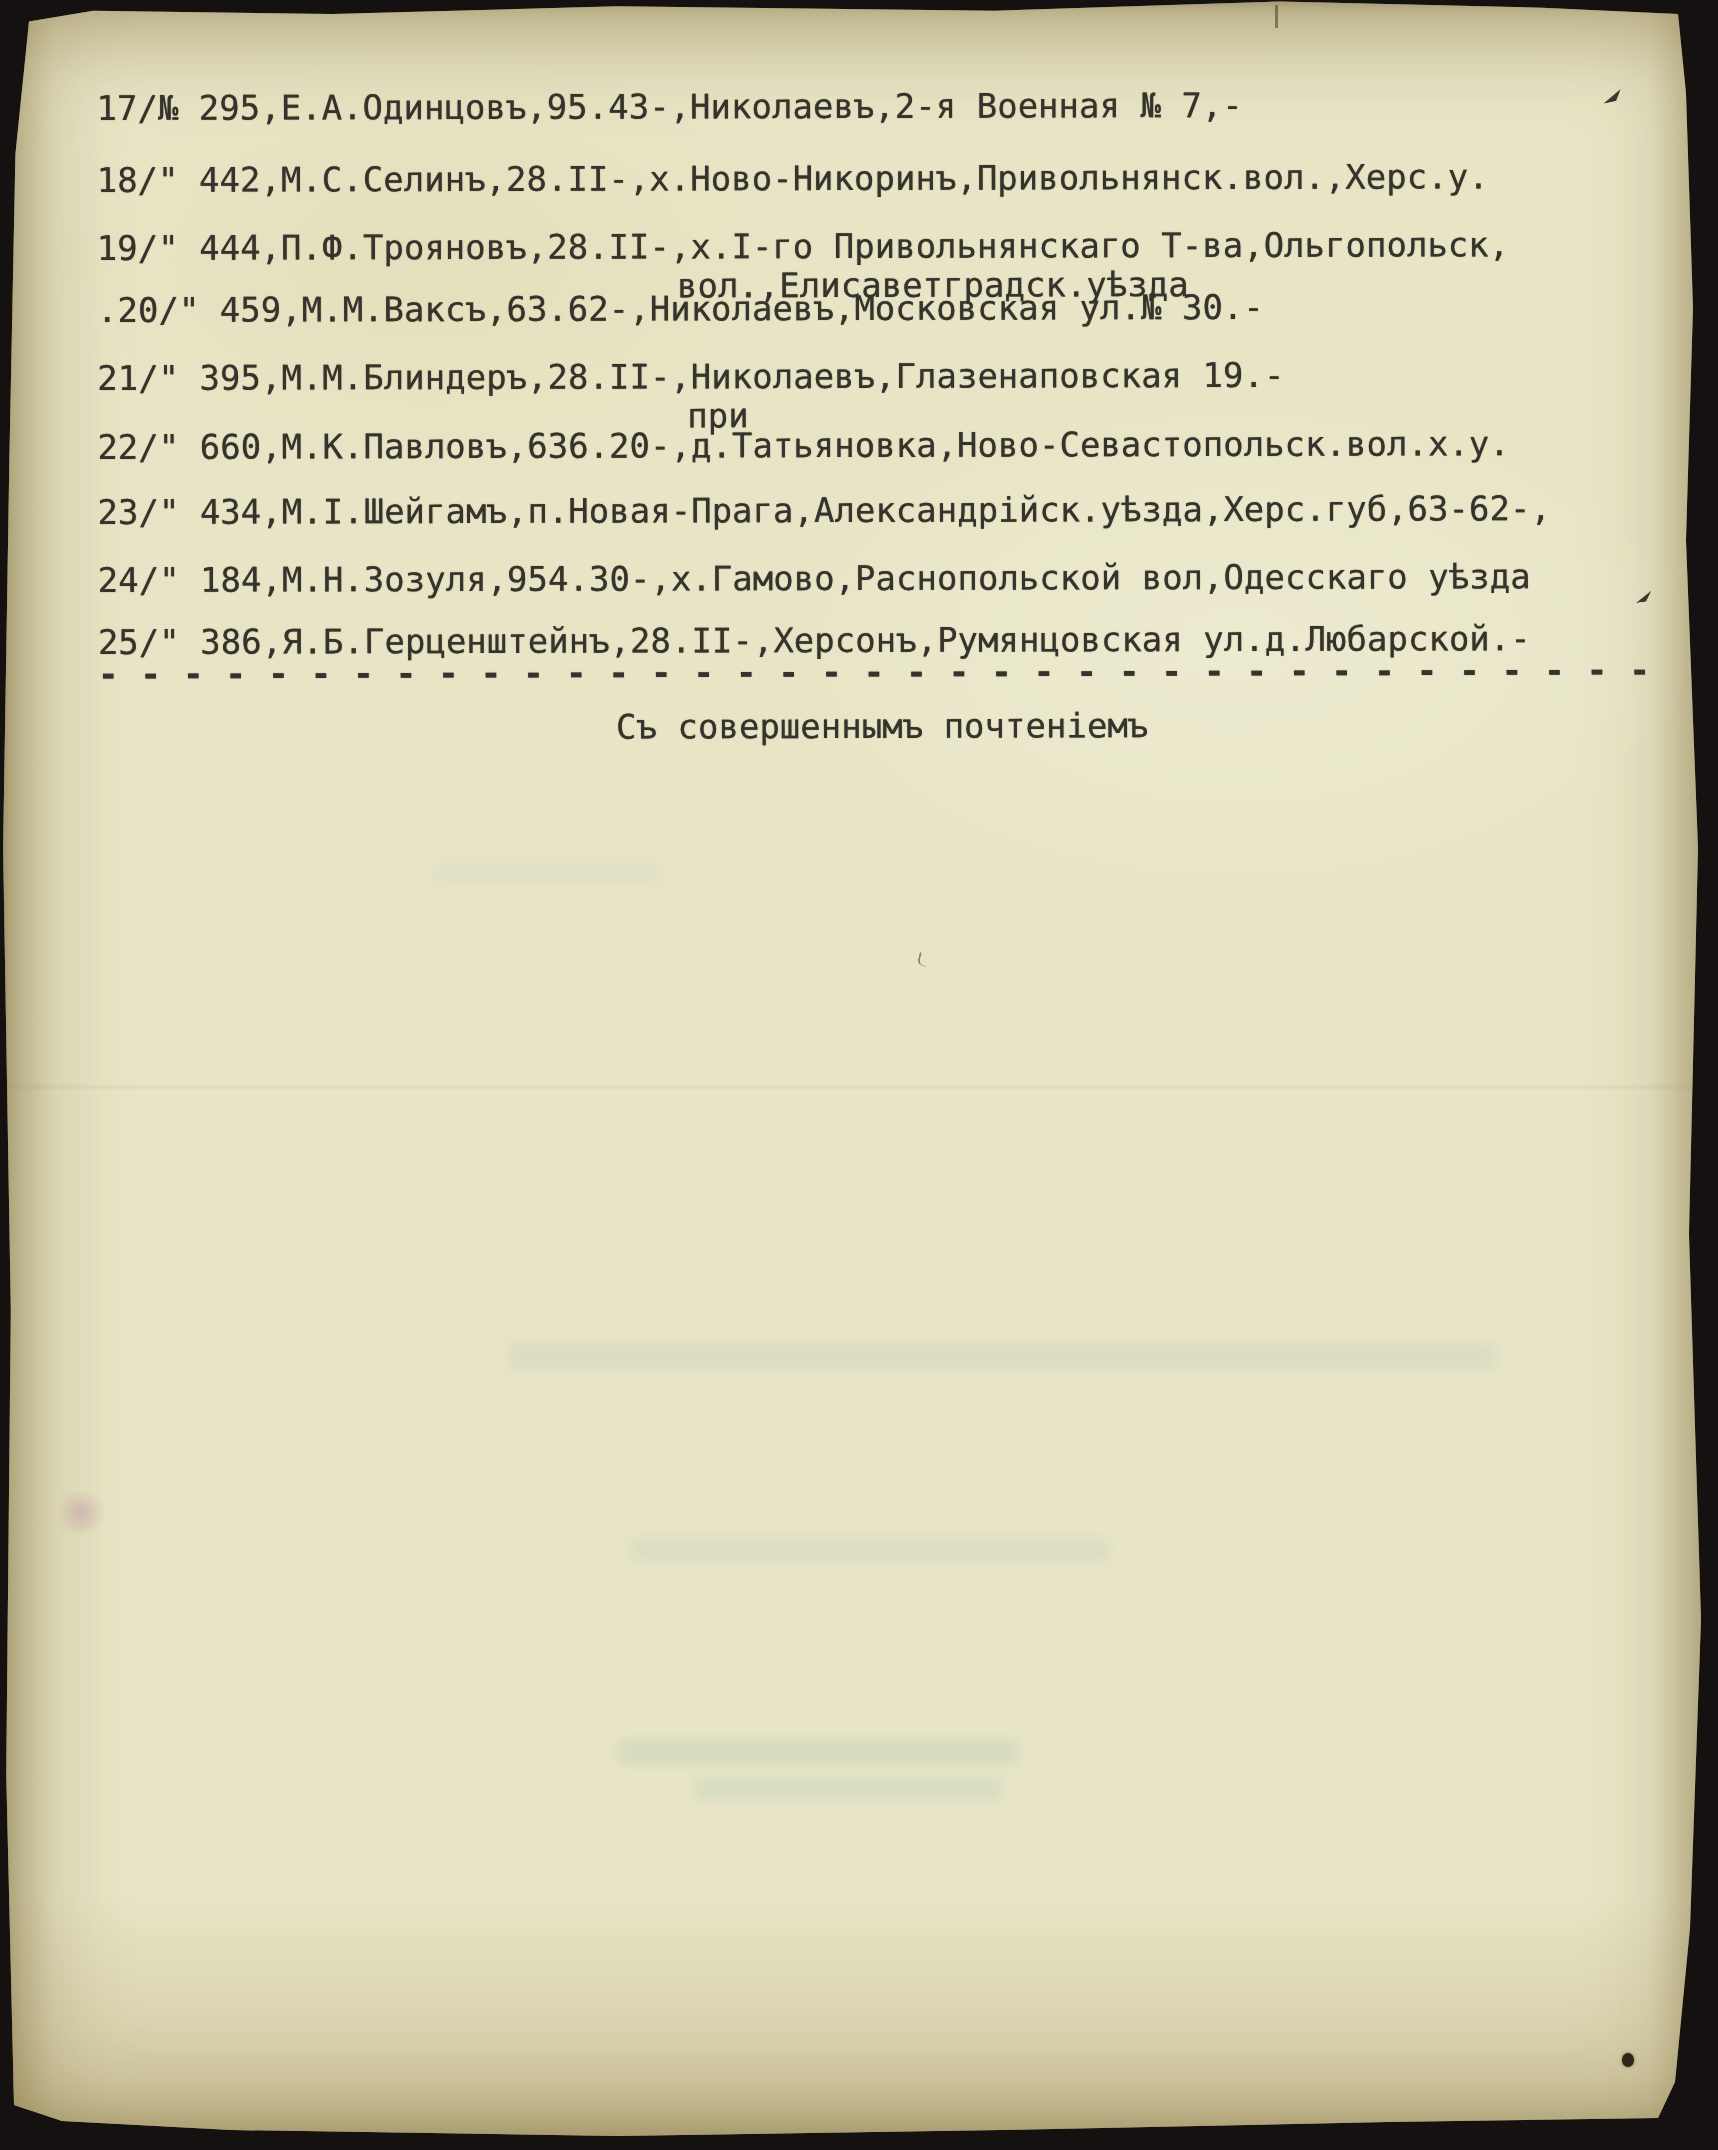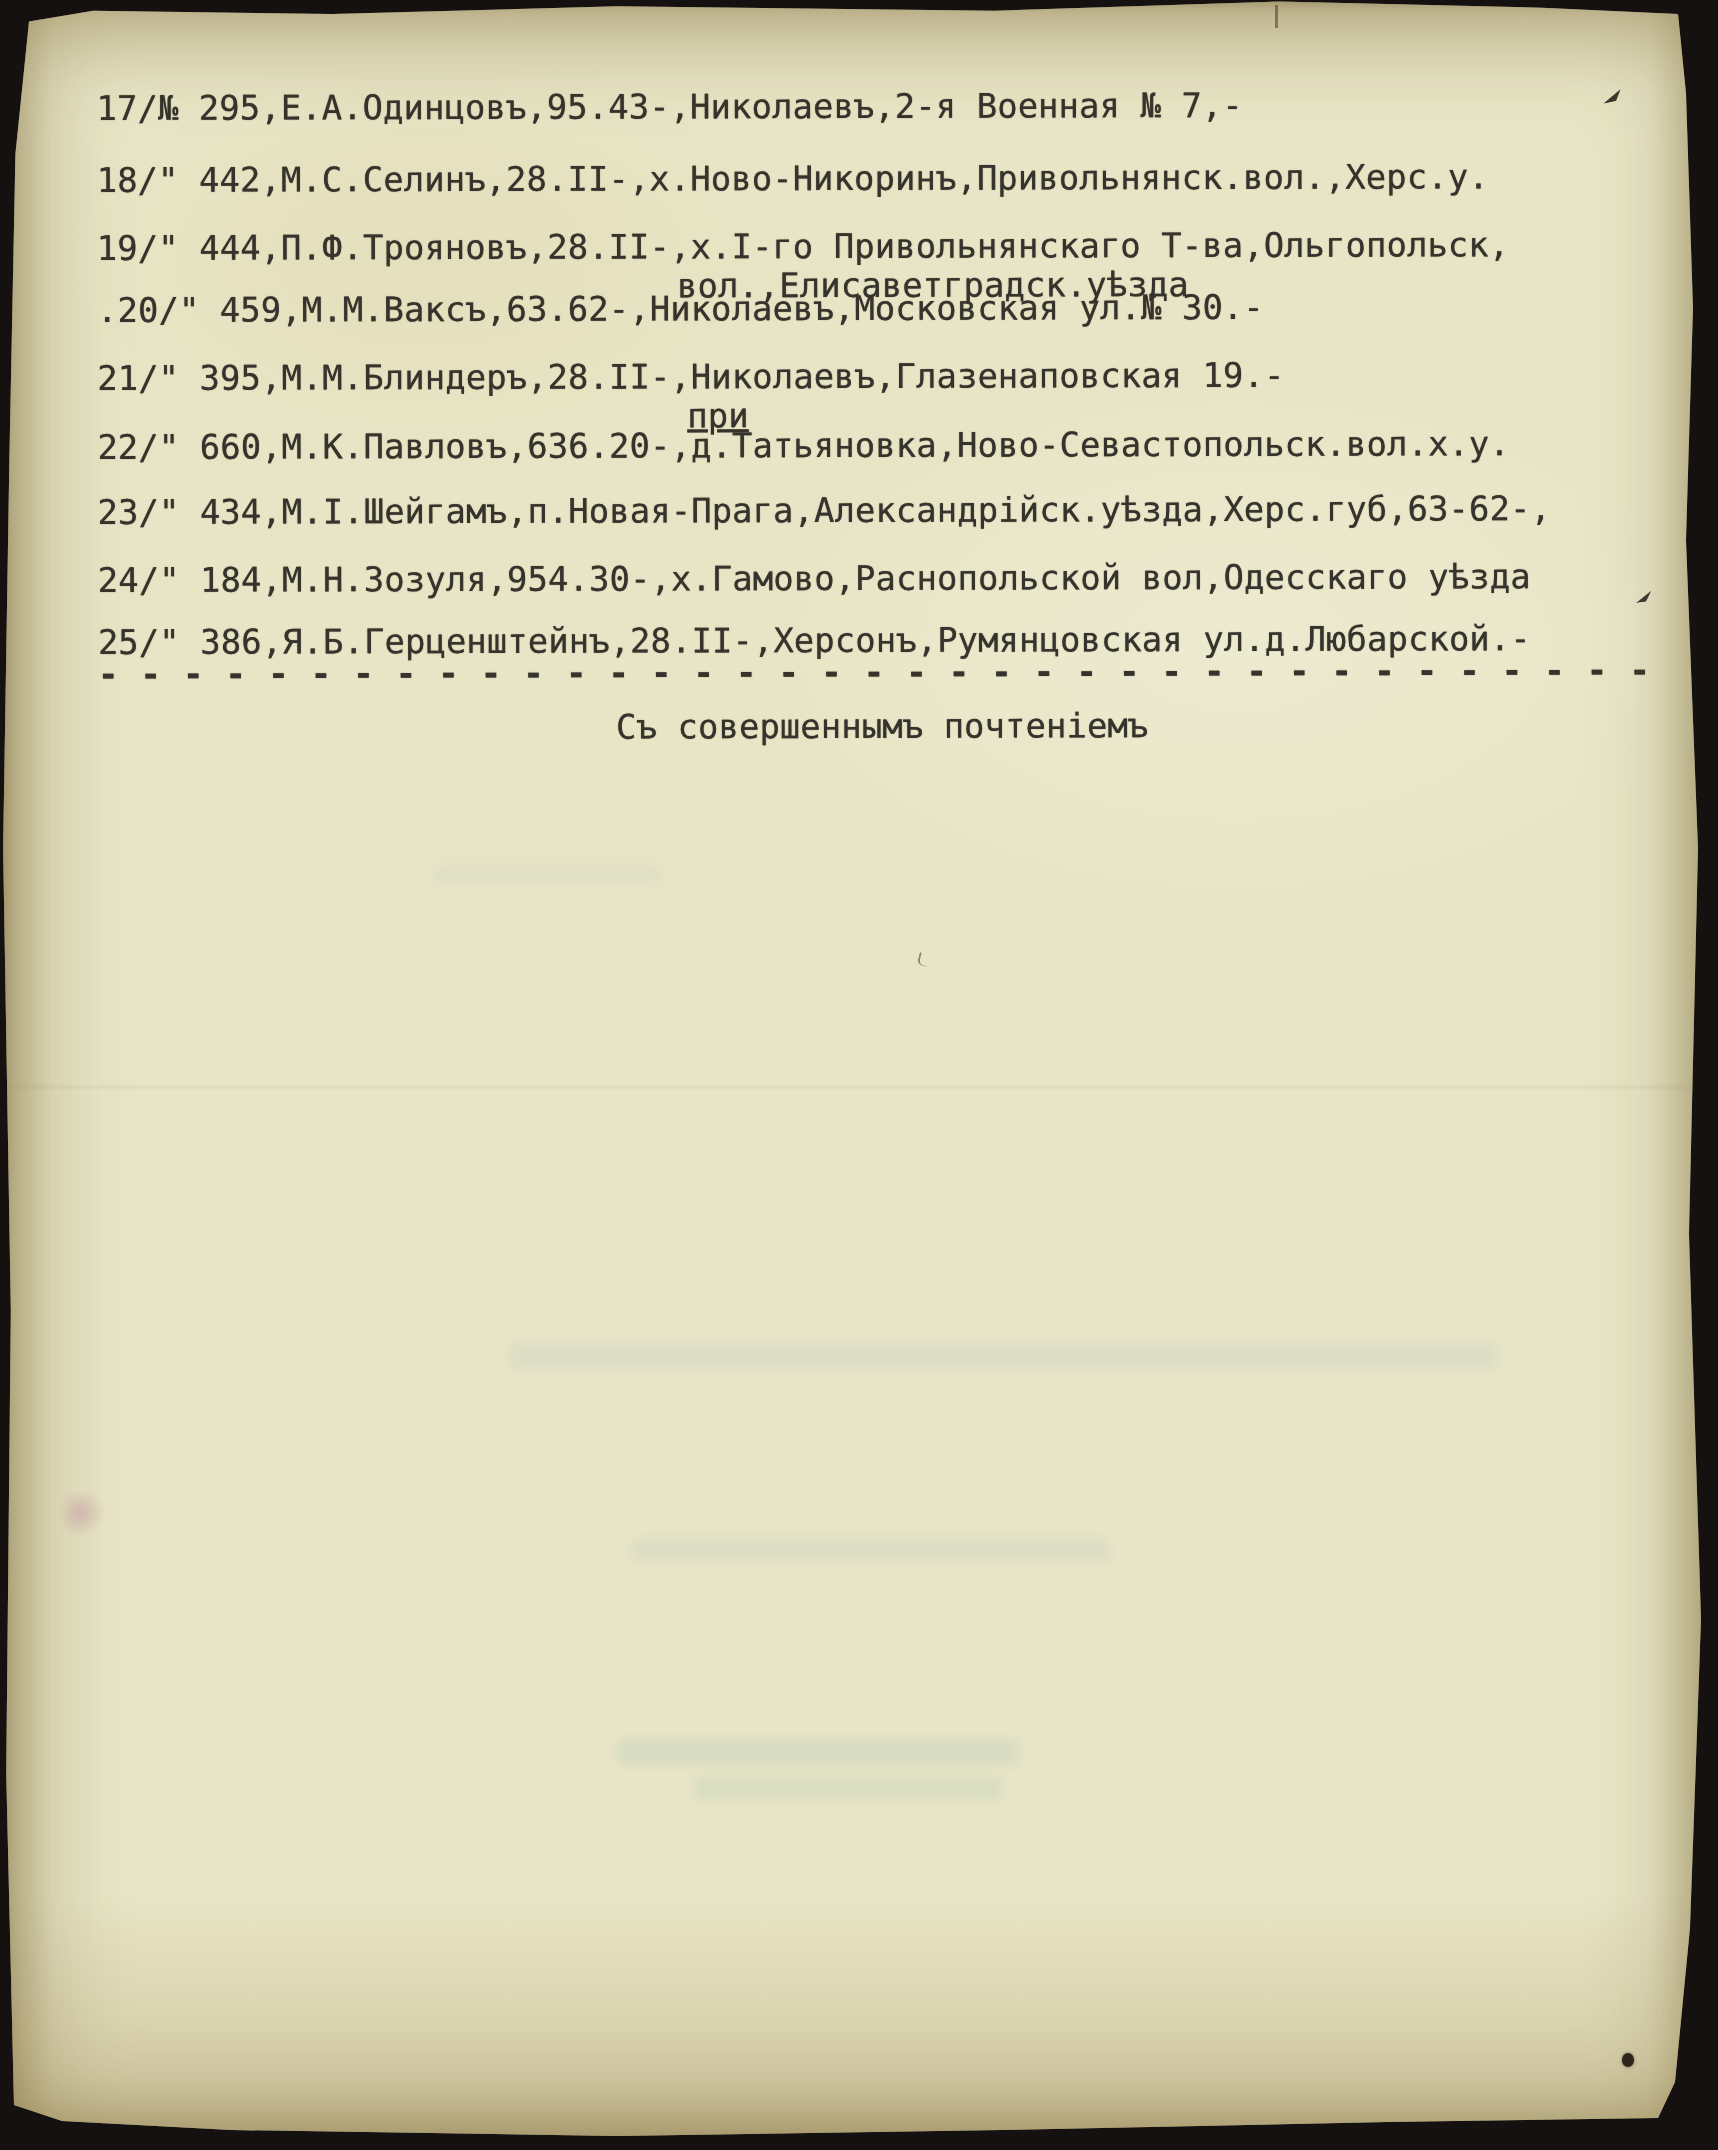--- a/index.html
+++ b/index.html
@@ -55,21 +55,21 @@
     letter-spacing: 0px;
     white-space: nowrap;
   }
   .row { position: absolute; left: 99px; }
   .r0  { top: 86px; }
   .r1  { top: 158px; }
   .r2  { top: 226px; }
   .r3  { top: 265px; left: 679px; }
   .r4  { top: 288px; }
   .r5  { top: 356px; }
-  .r6  { top: 395px; left: 689px; text-decoration: underline; }
+  .r6  { top: 395px; left: 689px; }
   .r7  { top: 425px; }
   .r8  { top: 490px; }
   .r9  { top: 558px; }
   .r10 { top: 620px; }
   .r11 { top: 652px; letter-spacing: 0.8px; font-weight: bold; }
   .r12 { top: 706px; left: 617px; }
   .ghost-band {
     position: absolute;
     background: rgba(140,170,185,0.13);
     filter: blur(5.4px);

